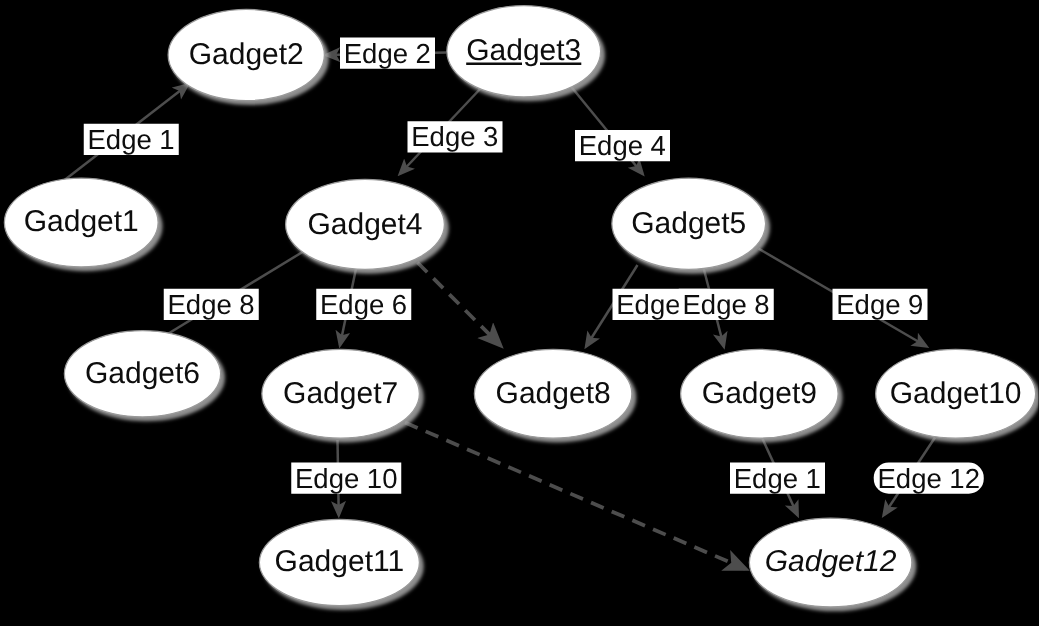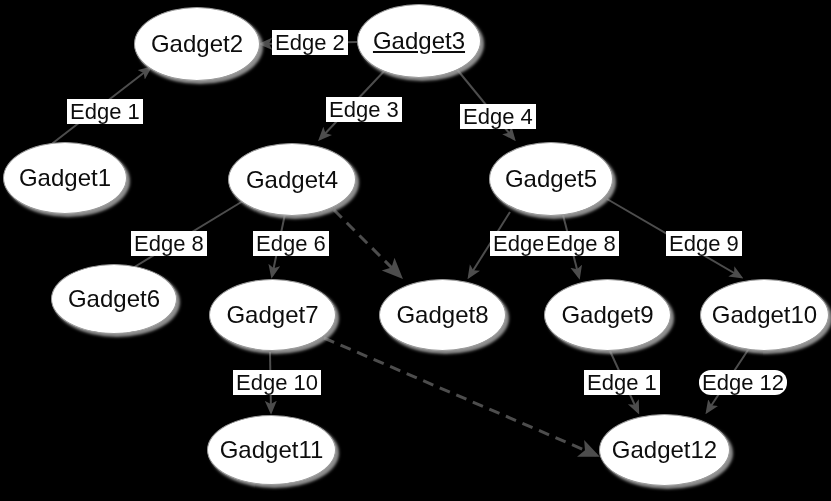--- a/index.html
+++ b/index.html
@@ -107,21 +107,21 @@
       </div>
       <div class="node" style="left: 544px; top: 279px; width: 127px; height: 72px;">
         <span>Gadget9</span>
       </div>
       <div class="node" style="left: 700px; top: 279px; width: 129px; height: 72px;">
         <span>Gadget10</span>
       </div>
       <div class="node" style="left: 207px; top: 415px; width: 129px; height: 70px;">
         <span>Gadget11</span>
       </div>
-      <div class="node" style="left: 599px; top: 414px; width: 131px; height: 72px;">
+      <div class="node" style="left: 599px; top: 414px; width: 131px; height: 72px; font-style: italic;">
         <span>Gadget12</span>
       </div>
     </div>
   <div id="labels-group">
       <div class="edge-label" style="left: 67px; top: 99px;">Edge 1</div>
       <div class="edge-label" style="left: 272px; top: 30px;">Edge 2</div>
       <div class="edge-label" style="left: 326px; top: 97px;">Edge 3</div>
       <div class="edge-label" style="left: 460px; top: 104px;">Edge 4</div>
       <div class="edge-label" style="left: 131px; top: 231px;">Edge 8</div>
       <div class="edge-label" style="left: 253px; top: 231px;">Edge 6</div>

